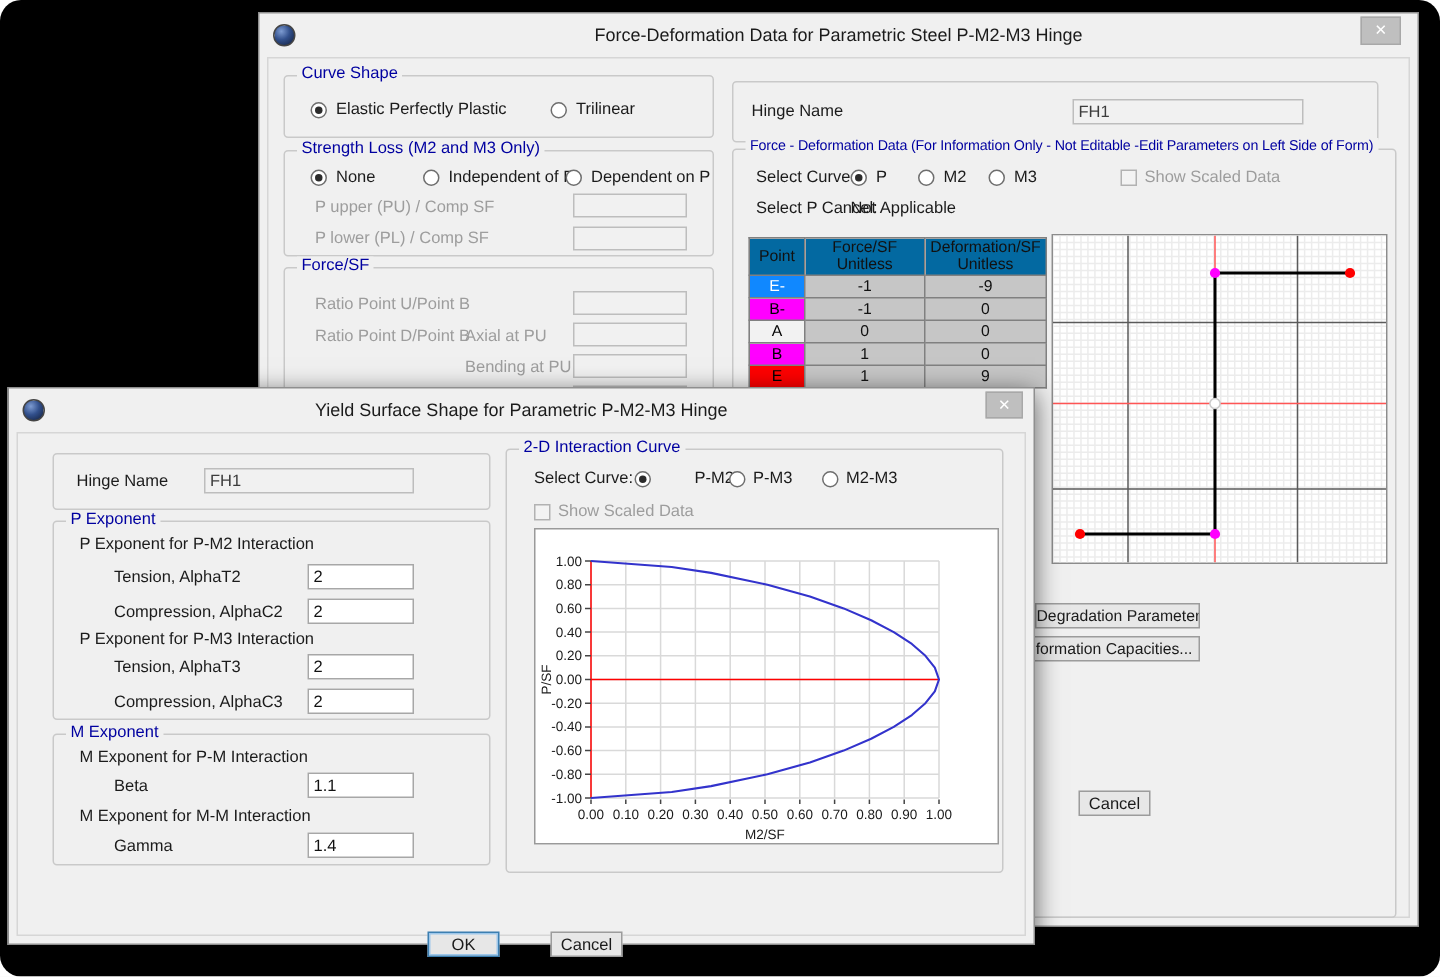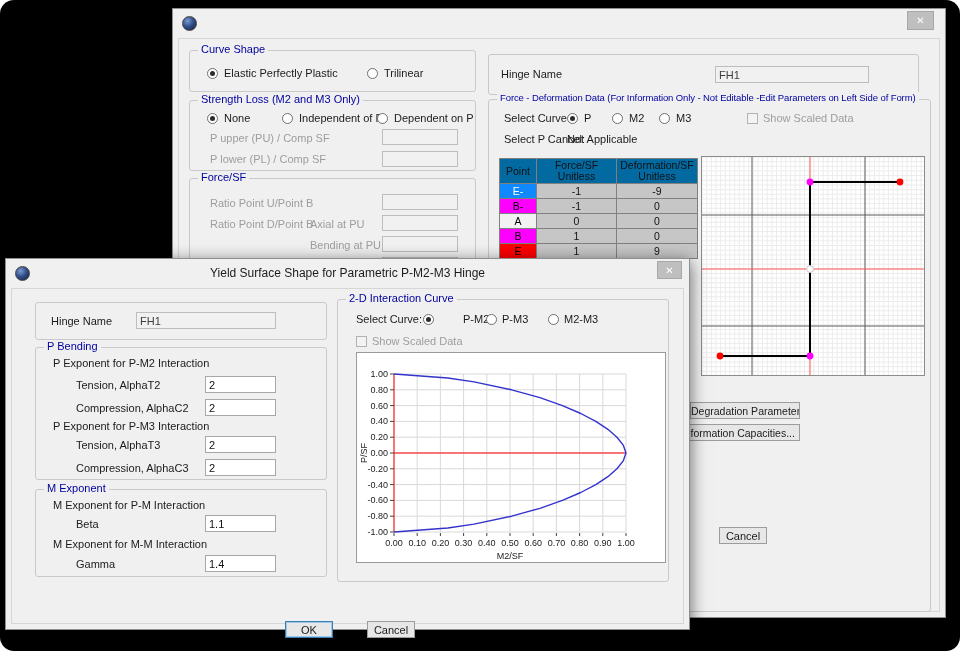--- a/index.html
+++ b/index.html
@@ -40,20 +40,21 @@
   .chart-box{position:absolute;left:18px;top:52px;width:310px;height:211px;background:#fff;border:1px solid #9a9a9a;}
 </style>
 </head>
 <body>
 
 <div id="stage">
 
   <div class="dialog" id="back-dialog" style="left:172px;top:8px;width:774px;height:610px;z-index:1;">
     <div class="titlebar">
       <div class="app-icon"></div>
+      <div class="title">Force-Deformation Data for Parametric Steel P-M2-M3 Hinge</div>
       <div class="close-btn" style="right:11px;"><span>✕</span></div>
     </div>
     <div class="client">
 
       <div class="grp" style="left:10px;top:11px;width:287px;height:42px;">
         <span class="legend">Curve Shape</span>
         <span class="radio checked" style="left:17px;top:17px;">
             <span class="radio-dot"></span>
           </span>
         <span class="lbl" style="left:34px;top:16px;">Elastic Perfectly Plastic</span>
@@ -278,21 +279,21 @@
       <div class="close-btn" style="right:7px;width:25px;height:18px;"><span>✕</span></div>
     </div>
     <div class="client">
 
       <div class="grp" style="left:23px;top:13px;width:292px;height:38px;">
         <span class="lbl" style="left:15px;top:12px;">Hinge Name</span>
         <input class="tf dis" readonly="" style="left: 100px; top: 9px; width: 140px;" value="FH1">
       </div>
 
       <div class="grp" style="left:23px;top:58px;width:292px;height:133px;">
-        <span class="legend">P Bending</span>
+        <span class="legend">P Exponent</span>
         <span class="lbl" style="left:17px;top:9px;">P Exponent for P-M2 Interaction</span>
         <span class="lbl" style="left:40px;top:31px;">Tension,  AlphaT2</span>
         <input class="tf" style="left: 169px; top: 28px; width: 71px;" value="2">
         <span class="lbl" style="left:40px;top:54px;">Compression,  AlphaC2</span>
         <input class="tf" style="left: 169px; top: 51px; width: 71px;" value="2">
         <span class="lbl" style="left:17px;top:72px;">P Exponent for P-M3 Interaction</span>
         <span class="lbl" style="left:40px;top:91px;">Tension,  AlphaT3</span>
         <input class="tf" style="left: 169px; top: 88px; width: 71px;" value="2">
         <span class="lbl" style="left:40px;top:114px;">Compression,  AlphaC3</span>
         <input class="tf" style="left: 169px; top: 111px; width: 71px;" value="2">

